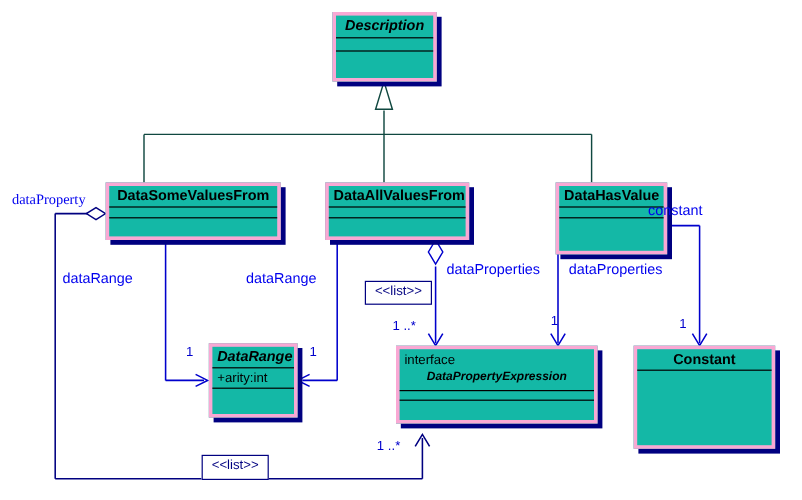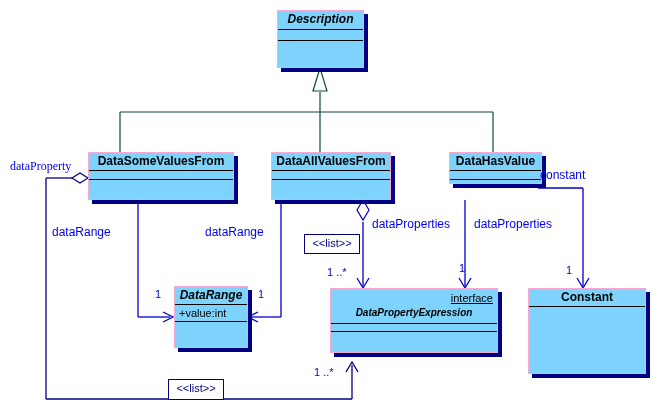--- a/index.html
+++ b/index.html
@@ -20,22 +20,22 @@
     left: 0;
     top: 0;
     width: 668px;
     height: 417px;
     pointer-events: none;
   }
   
   .uml-box {
     position: absolute;
     box-sizing: border-box;
-    background: #7dd3fc;
-    border: 1px solid #f9a8d4;
+    background: #14b8a6;
+    border: 3px solid #f9a8d4;
     box-shadow: 4px 4px 0 0 #000080;
     z-index: 5;
   }
   .uml-compartment {
     box-sizing: border-box;
     border-bottom: 1px solid #000000;
     padding: 1px 4px;
     overflow: hidden;
     white-space: nowrap;
   }
@@ -46,27 +46,26 @@
     text-align: center;
     font-size: 12px;
     font-weight: bold;
     color: #000000;
     line-height: 15px;
   }
   .uml-title.abstract {
     font-style: italic;
   }
   .uml-stereo {
-    text-align: right;
+    text-align: left;
     font-size: 11px;
     font-weight: normal;
     font-style: normal;
     color: #000000;
     line-height: 14px;
-    text-decoration: underline;
   }
   .uml-attr {
     text-align: left;
     font-size: 11px;
     color: #000000;
     line-height: 15px;
   }
   .empty-row { }
 
   
@@ -184,29 +183,29 @@
     <div class="uml-compartment empty-row" style="height:9px;"></div>
     <div class="uml-compartment last empty-row" style="height:19px;"></div>
   </div>
 
   <div class="uml-box" style="left:271px; top:152px; width:120px; height:48px;">
     <div class="uml-compartment uml-title" style="height:18px;">DataAllValuesFrom</div>
     <div class="uml-compartment empty-row" style="height:9px;"></div>
     <div class="uml-compartment last empty-row" style="height:19px;"></div>
   </div>
 
-  <div class="uml-box" style="left:449px; top:152px; width:93px; height:32px;">
+  <div class="uml-box" style="left:463px; top:152px; width:93px; height:60px;">
     <div class="uml-compartment uml-title" style="height:18px;">DataHasValue</div>
     <div class="uml-compartment empty-row" style="height:9px;"></div>
     <div class="uml-compartment last empty-row" style="height:19px;"></div>
   </div>
 
   <div class="uml-box" style="left:174px; top:286px; width:74px; height:62px;">
     <div class="uml-compartment uml-title abstract" style="height:18px;">DataRange</div>
-    <div class="uml-compartment uml-attr" style="height:17px;">+value:int</div>
+    <div class="uml-compartment uml-attr" style="height:17px;">+arity:int</div>
     <div class="uml-compartment last empty-row" style="height:25px;"></div>
   </div>
 
   <div class="uml-box" style="left:330px; top:288px; width:168px; height:65px;">
     <div class="uml-compartment" style="height:35px; padding-top:2px;">
       <div class="uml-stereo">interface</div>
       <div class="uml-title abstract" style="font-size:10px;">DataPropertyExpression</div>
     </div>
     <div class="uml-compartment empty-row" style="height:8px;"></div>
     <div class="uml-compartment last empty-row" style="height:20px;"></div>

